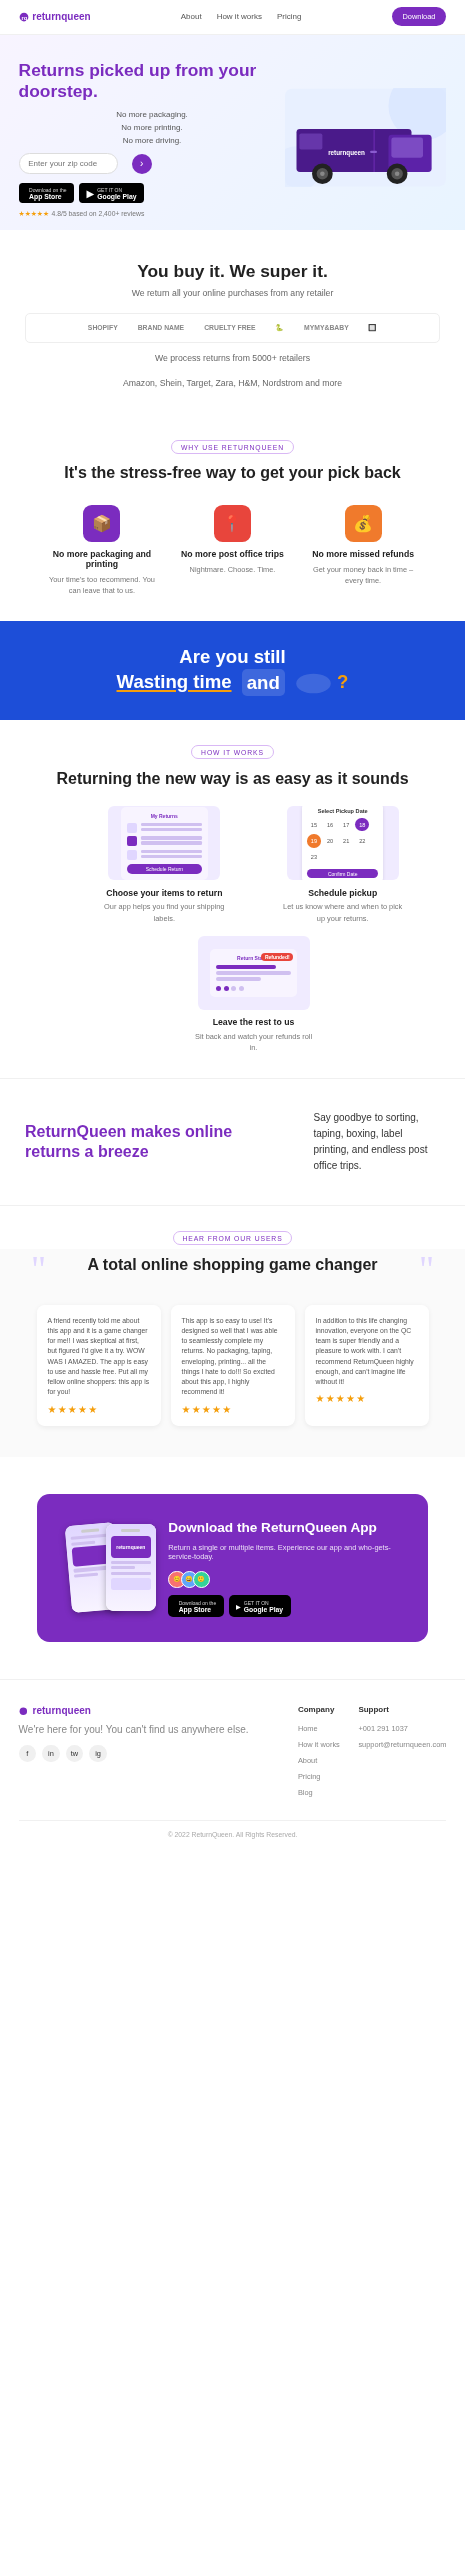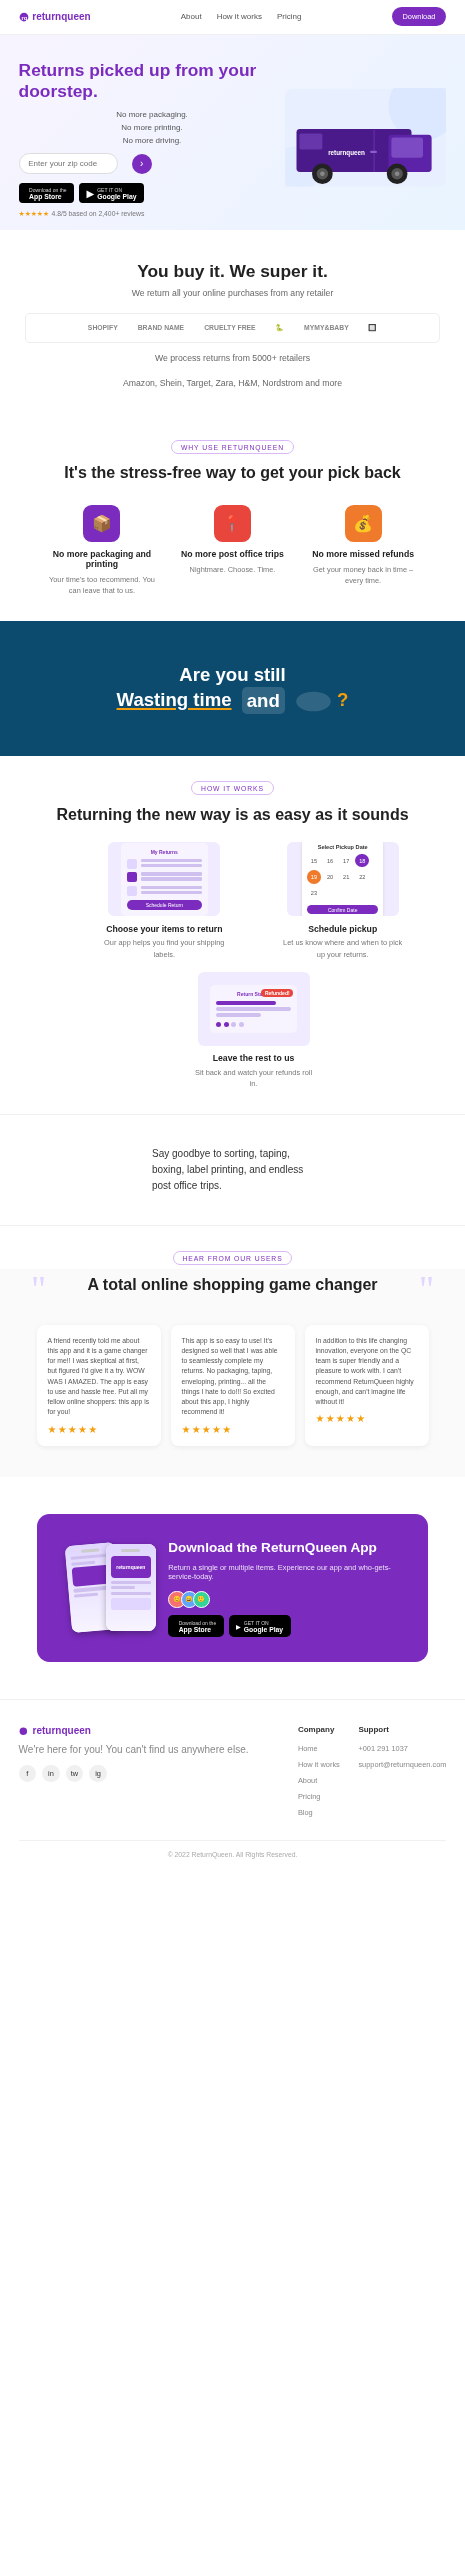--- a/index.html
+++ b/index.html
@@ -48,21 +48,21 @@
     .features-grid { display: flex; justify-content: center; gap: 18.6px; flex-wrap: wrap; }
     .feature-card { width: 112px; text-align: center; }
     .feature-icon { width: 37px; height: 37px; border-radius: 8.7px; margin: 0 auto 7.4px; display: flex; align-items: center; justify-content: center; font-size: 16px; }
     .feature-icon.purple { background: #7b2cbf; }
     .feature-icon.red { background: #e8453c; }
     .feature-icon.orange { background: #f07a2c; }
     .feature-title { font-size: 8.7px; font-weight: 700; color: #222; margin-bottom: 5px; }
     .feature-desc { font-size: 7.4px; color: #777; line-height: 1.5; }
 
     
-    .section-still { background: #0c4a6e; padding: 42px 25px; text-align: center; position: relative; overflow: hidden; }
+    .section-still { background: #1d4ed8; padding: 24px 25px; text-align: center; position: relative; overflow: hidden; }
     .section-still h2 { font-size: 18.6px; font-weight: 800; color: #fff; line-height: 1.3; }
 
     
     .how-label { text-align: center; padding: 25px 0 6.2px; }
     .how-label span { font-size: 6.8px; color: #7b2cbf; letter-spacing: 0.9px; text-transform: uppercase; border: 0.6px solid #d9b8f5; border-radius: 12.4px; padding: 2.5px 8.7px; }
     .section-how { text-align: center; padding: 6.2px 18.6px 25px; }
     .section-how h2 { font-size: 16px; font-weight: 800; color: #222; margin-bottom: 18.6px; line-height: 1.2; }
     .steps-grid { display: flex; justify-content: center; gap: 12.4px; flex-wrap: wrap; }
     .step-card { width: 124px; text-align: center; margin-left: 42px; }
     .step-screenshot { width: 112px; height: 74px; background: #f0ebff; border-radius: 6.2px; margin: 0 auto 7.4px; display: flex; align-items: center; justify-content: center; overflow: hidden; position: relative; }
@@ -364,20 +364,23 @@
           </div>
         </div>
       </div>
       <div class="step-title">Leave the rest to us</div>
       <div class="step-desc">Sit back and watch your refunds roll in.</div>
     </div>
   </div>
 </section>
 
 <section class="section-breeze">
+  <div class="breeze-left">
+    <h2>ReturnQueen makes online returns a breeze</h2>
+  </div>
   <div class="breeze-right">
     <p>Say goodbye to sorting, taping, boxing, label printing, and endless post office trips.</p>
   </div>
 </section>
 
 <div class="hear-label">
   <span>HEAR FROM OUR USERS</span>
 </div>
 <section class="section-testimonials">
   <div class="testimonials-header">

